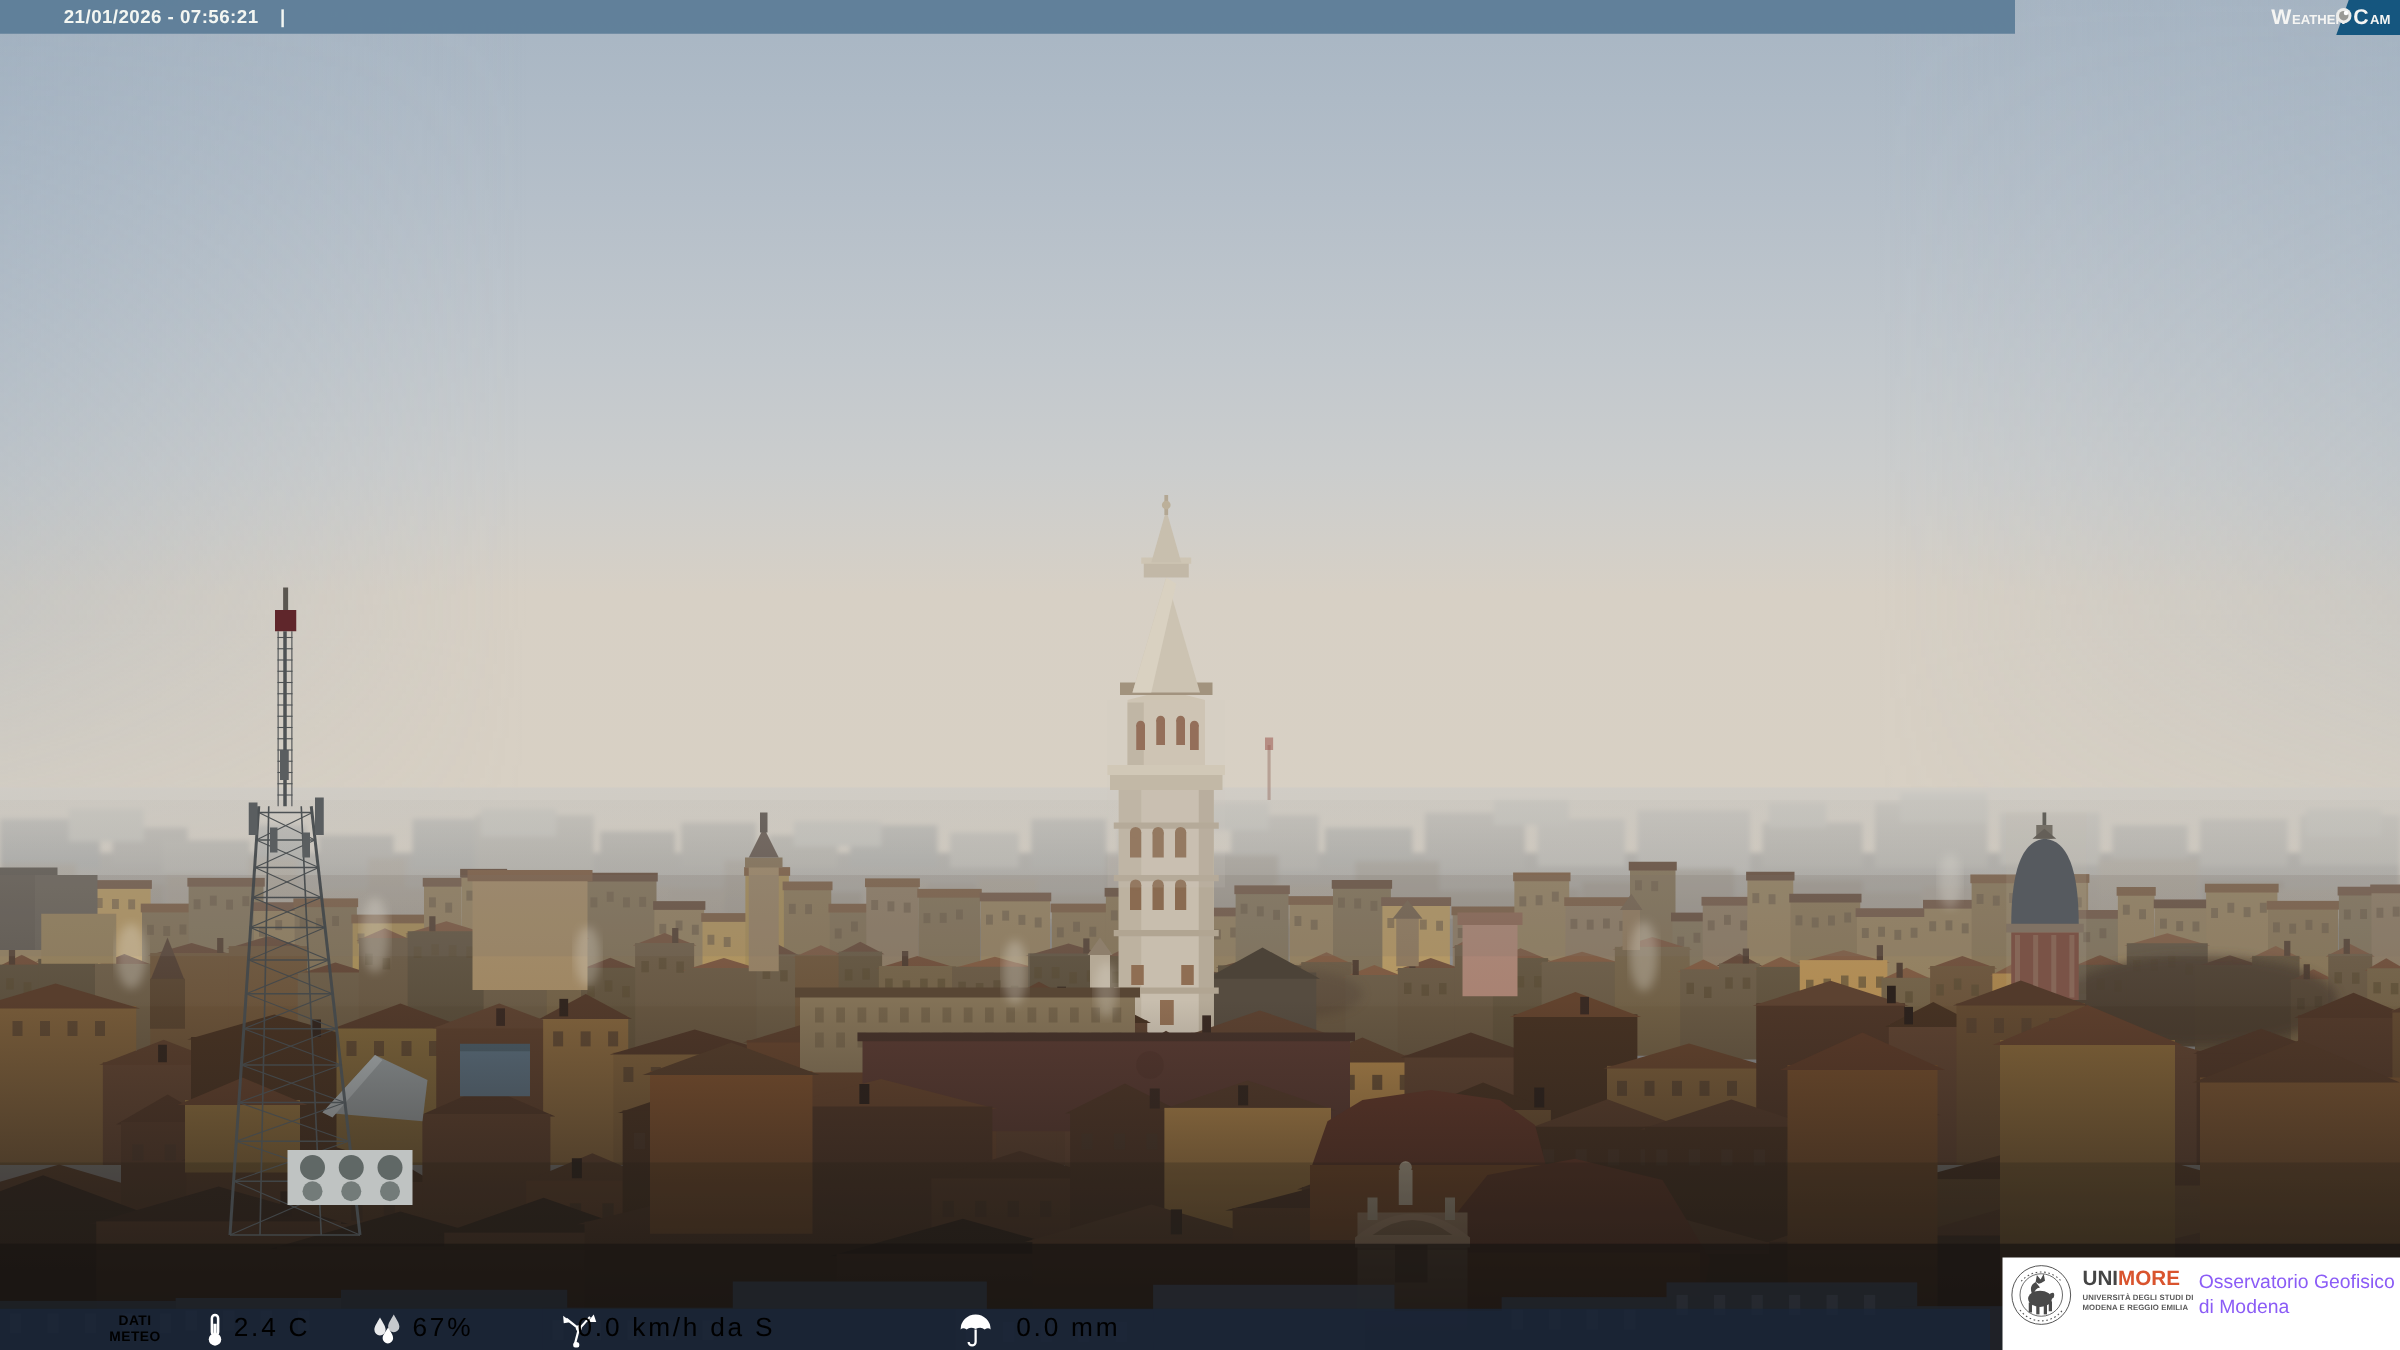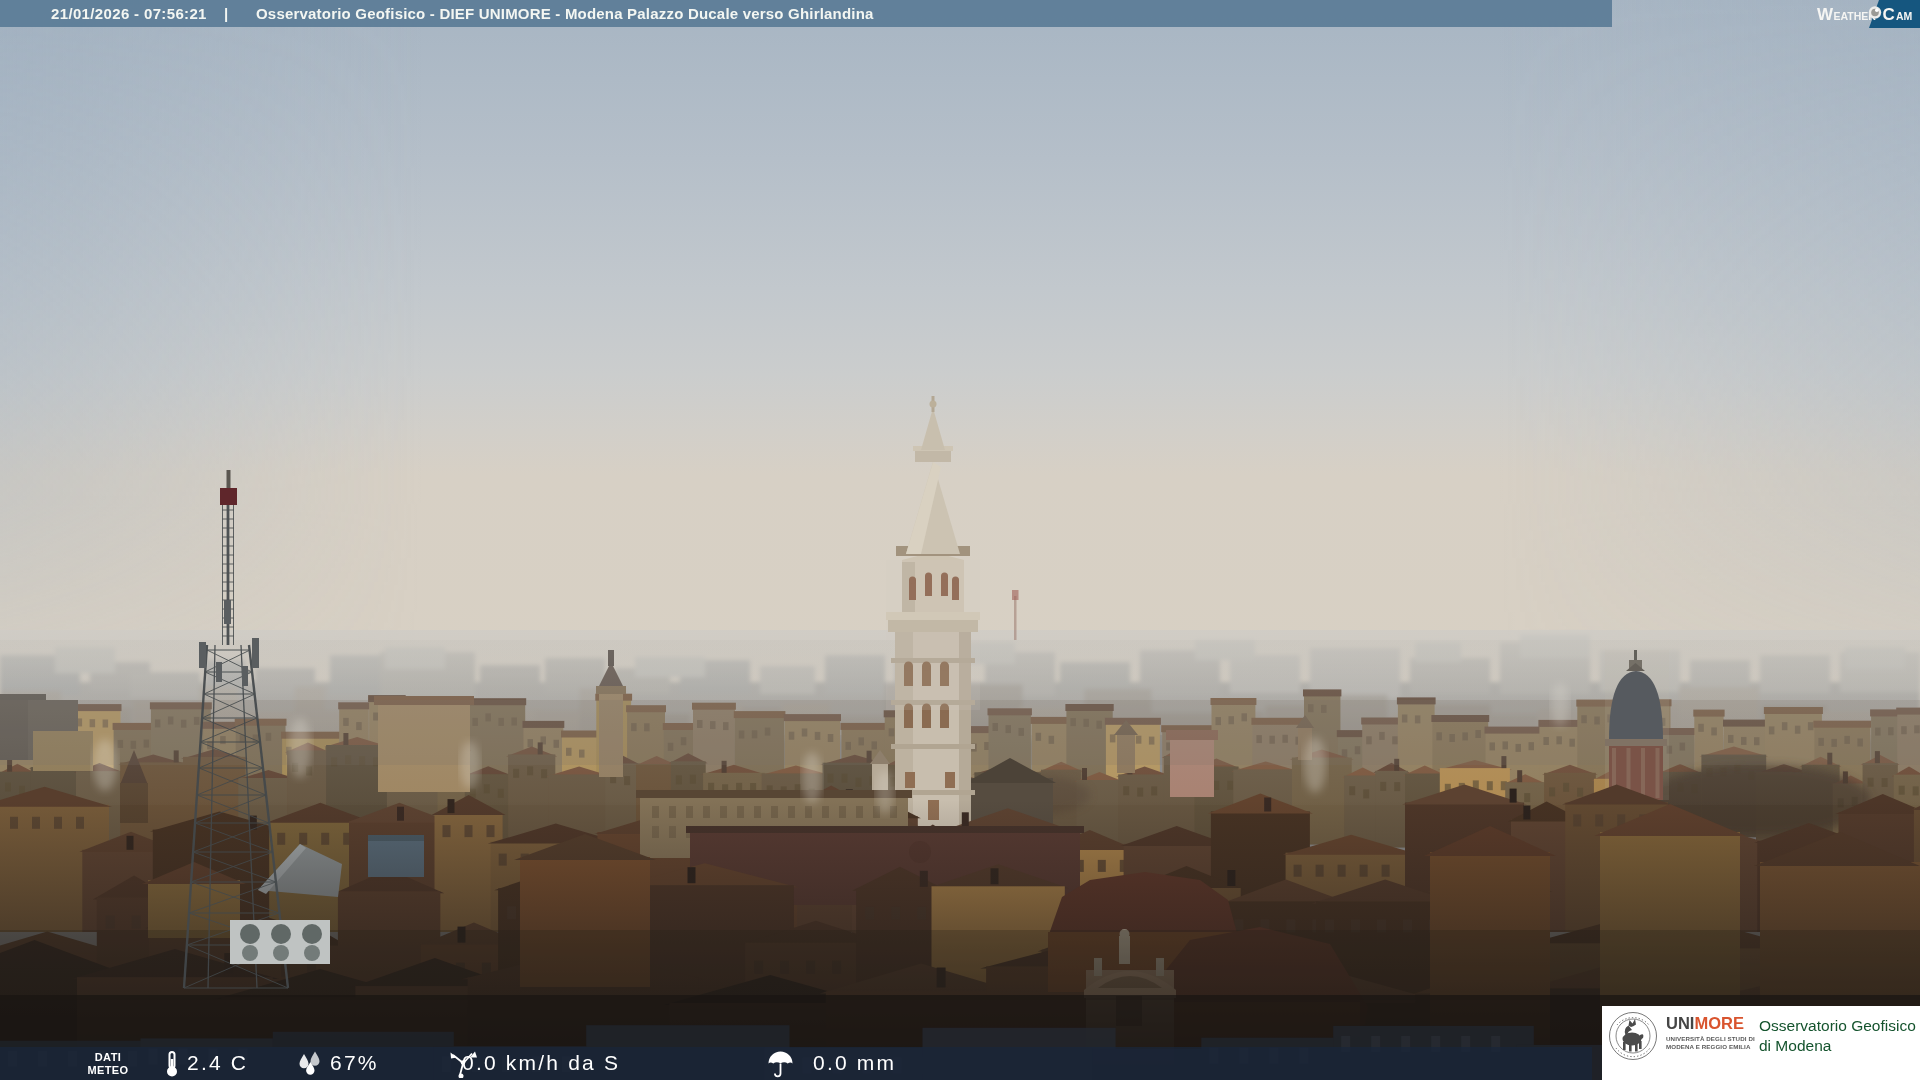--- a/index.html
+++ b/index.html
@@ -1,30 +1,30 @@
 <!DOCTYPE html>
 <html><head><meta charset="utf-8"><style>
 html,body{margin:0;padding:0;background:#888}
 .scene{position:relative;width:1920px;height:1080px;overflow:hidden;font-family:"Liberation Sans",sans-serif}
 .scene>svg{position:absolute;top:0;left:0}
 .topbar{position:absolute;top:0;left:0;width:1612px;height:27px;background:rgba(93,125,152,0.95);color:#f3f6f2;font-weight:bold;font-size:15px;line-height:27px;white-space:nowrap}
 .tdate{position:absolute;left:51px;top:0;letter-spacing:0.35px}
 .tsep{position:absolute;left:224px;top:0}
 .ttitle{position:absolute;left:256px;top:0;letter-spacing:0.2px}
 .wcam{position:absolute;top:0;right:0;width:150px;height:28px}
-.bbar{position:absolute;left:0;bottom:0;width:1592px;height:33px;background:rgba(26,38,58,0.75);color:#ffffff}
+.bbar{position:absolute;left:0;bottom:0;width:1592px;height:33px;background:rgba(26,38,58,0.75);color:#000000}
 .dati{position:absolute;left:68px;top:4px;width:80px;text-align:center;font-size:11px;font-weight:bold;line-height:13px;letter-spacing:0.4px}
 .ic{position:absolute}
 .bv{position:absolute;top:4px;font-size:21px;font-weight:normal;letter-spacing:2.2px}
 .unibox{position:absolute;right:0;bottom:0;width:318px;height:74px;background:#fff}
 .sealwrap{position:absolute;left:5px;top:4px}
 .unim{position:absolute;left:64px;top:8px;font-size:16.5px;font-weight:bold;letter-spacing:0px}
 .uni{color:#454545}.more{color:#d9542e}
 .unisub{margin-top:2px;font-size:6.2px;color:#5a5a5a;font-weight:bold;line-height:7.6px;letter-spacing:0.1px}
-.oss{position:absolute;left:157px;top:10px;font-size:15.5px;color:#14532d;line-height:20px;white-space:nowrap}
+.oss{position:absolute;left:157px;top:10px;font-size:15.5px;color:#8b5cf6;line-height:20px;white-space:nowrap}
 </style></head>
 <body>
 <div class="scene">
     <svg width="1920" height="1080" viewBox="0 0 1920 1080">
       <defs>
 <linearGradient id="sky" x1="0" y1="0" x2="0" y2="1">
 <stop offset="0" stop-color="#a7b5c3"></stop>
 <stop offset="0.22" stop-color="#b5bfc9"></stop>
 <stop offset="0.40" stop-color="#c2c8cd"></stop>
 <stop offset="0.52" stop-color="#cbcdcd"></stop>
@@ -1080,21 +1080,20 @@
         <circle cx="250" cy="953" r="8" fill="#737b79"></circle>
         <circle cx="281" cy="934" r="10" fill="#606866"></circle>
         <circle cx="281" cy="953" r="8" fill="#737b79"></circle>
         <circle cx="312" cy="934" r="10" fill="#606866"></circle>
         <circle cx="312" cy="953" r="8" fill="#737b79"></circle>
       </g>
     </svg>
     <div class="topbar">
 <span class="tdate">21/01/2026 - 07:56:21</span>
       <span class="tsep">|</span>
-      <span class="ttitle">Osservatorio Geofisico - DIEF UNIMORE - Modena Palazzo Ducale verso Ghirlandina</span>
 </div>
 <div class="wcam"><svg width="150" height="28" viewBox="0 0 150 28">
 <polygon points="109,0 150,0 150,28 99,28" fill="#15567f"></polygon>
 <text x="47" y="19.5" font-family="Liberation Sans,sans-serif" font-weight="bold" font-size="17" fill="#f5f5f3">W</text>
 <text x="63.5" y="19.5" font-family="Liberation Sans,sans-serif" font-weight="bold" font-size="10.5" fill="#f5f5f3">EATHER</text>
 <circle cx="105" cy="12.5" r="6.2" fill="#ededeb"></circle>
 <circle cx="105" cy="12.5" r="3.8" fill="#9a9a96"></circle>
 <circle cx="106.8" cy="10.3" r="1.8" fill="#fff"></circle>
 <text x="112.5" y="19.5" font-family="Liberation Sans,sans-serif" font-weight="bold" font-size="17" fill="#f5f5f3">C</text>
 <text x="126" y="19.5" font-family="Liberation Sans,sans-serif" font-weight="bold" font-size="10.5" fill="#f5f5f3">AM</text>

